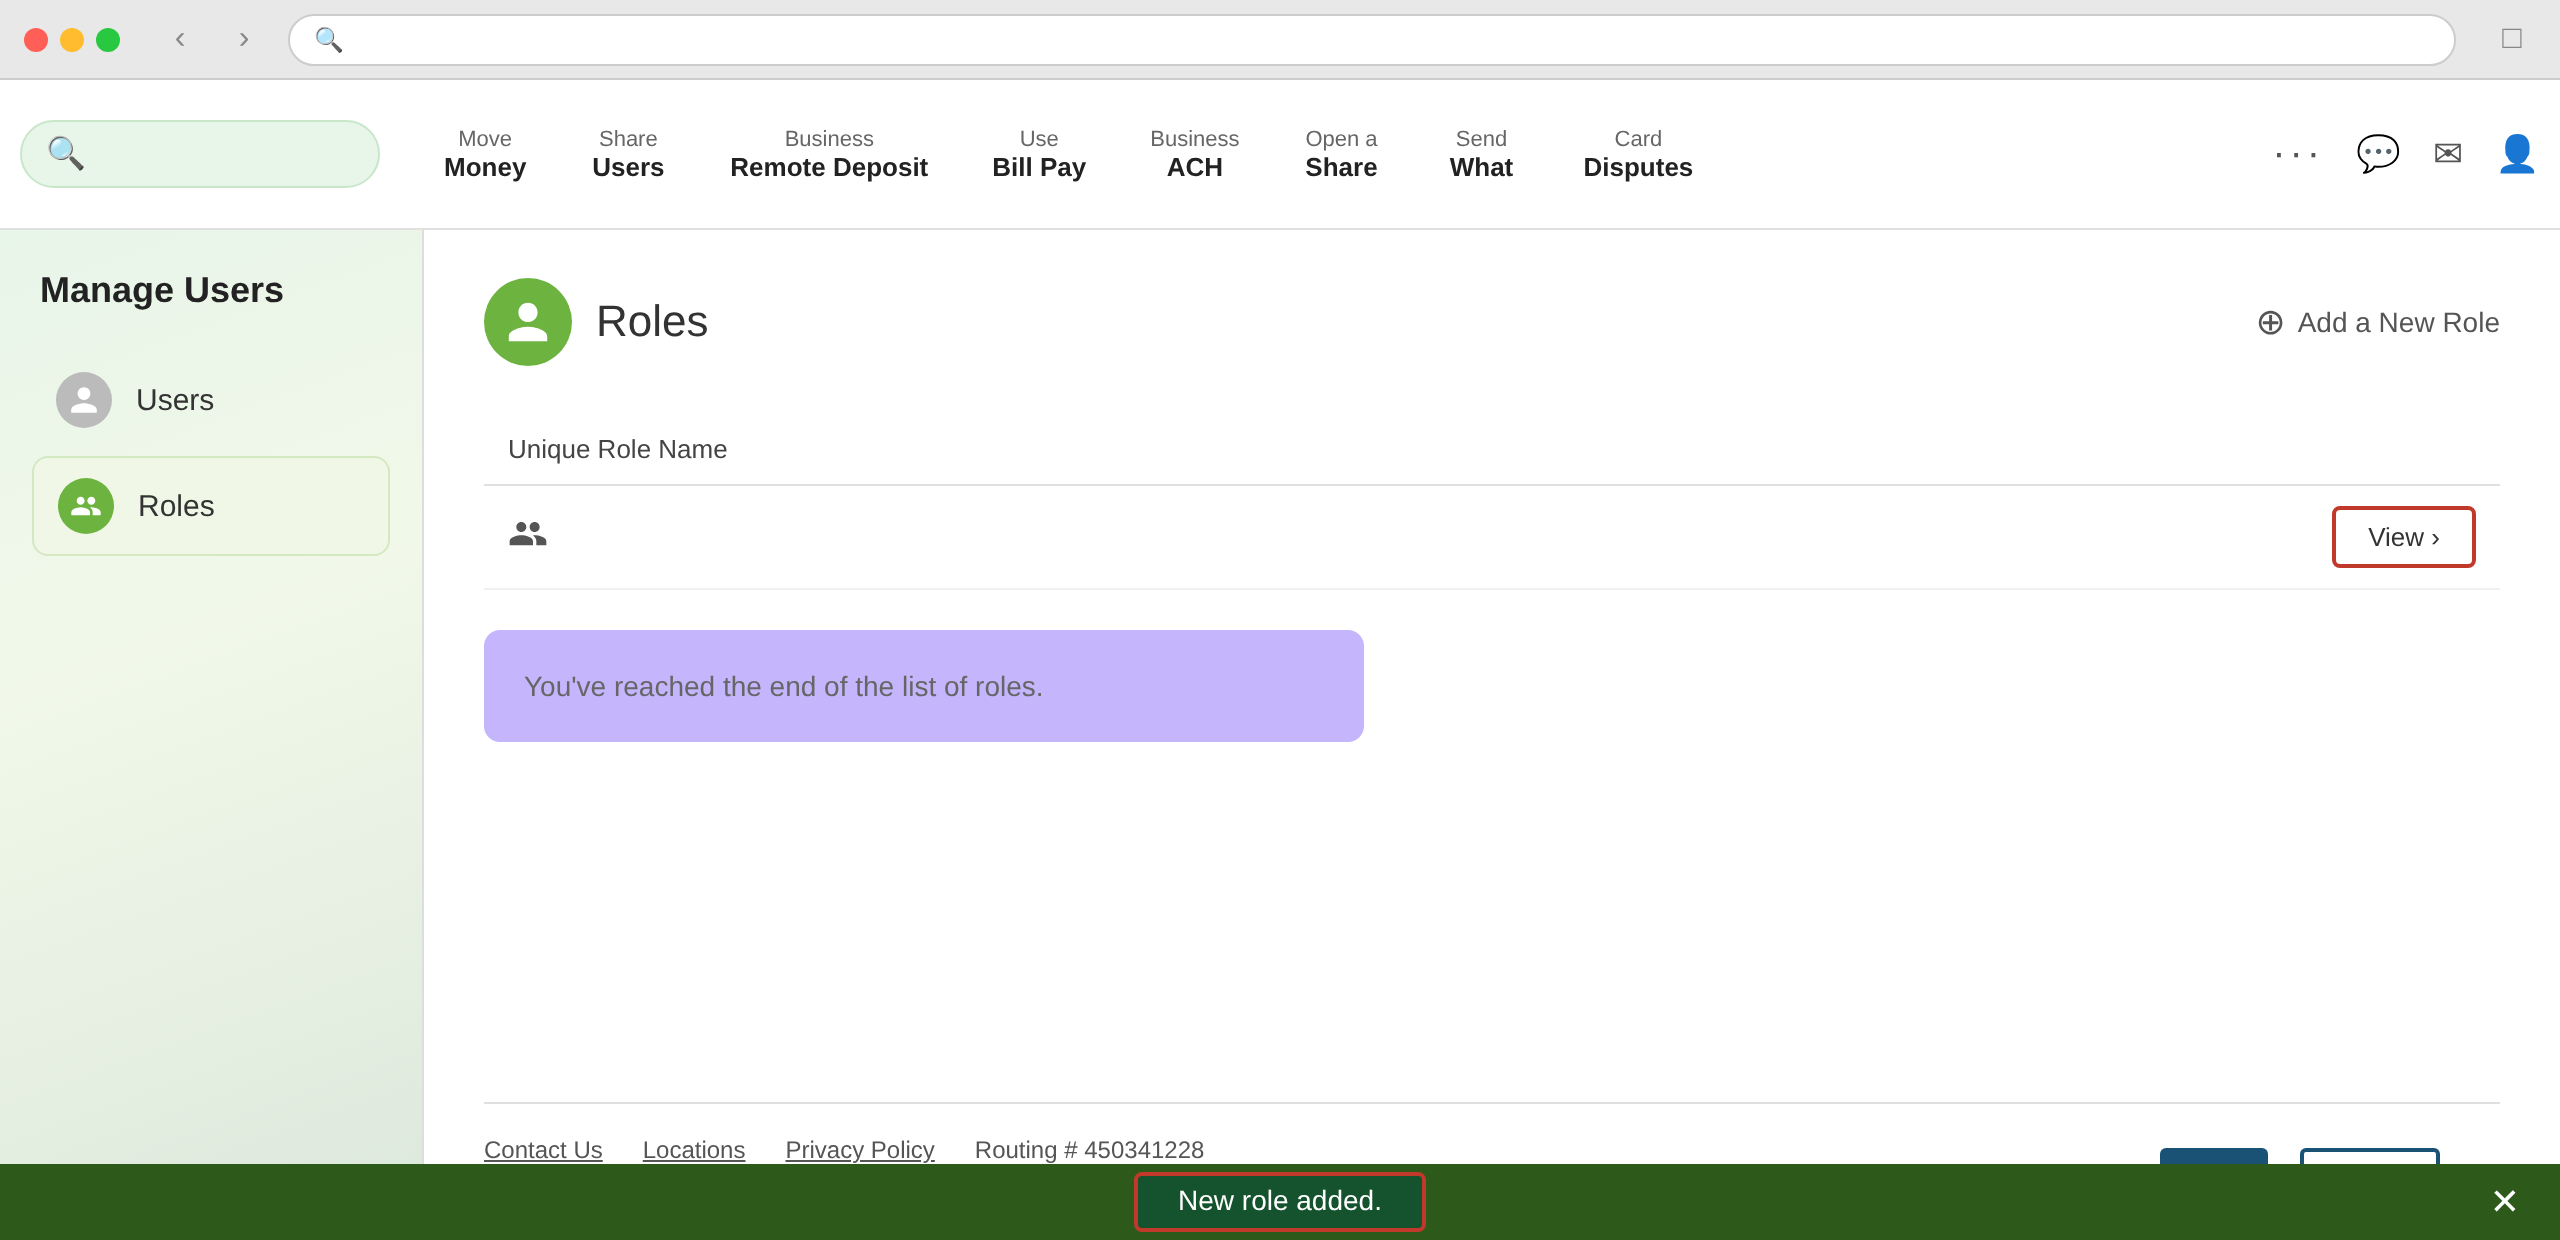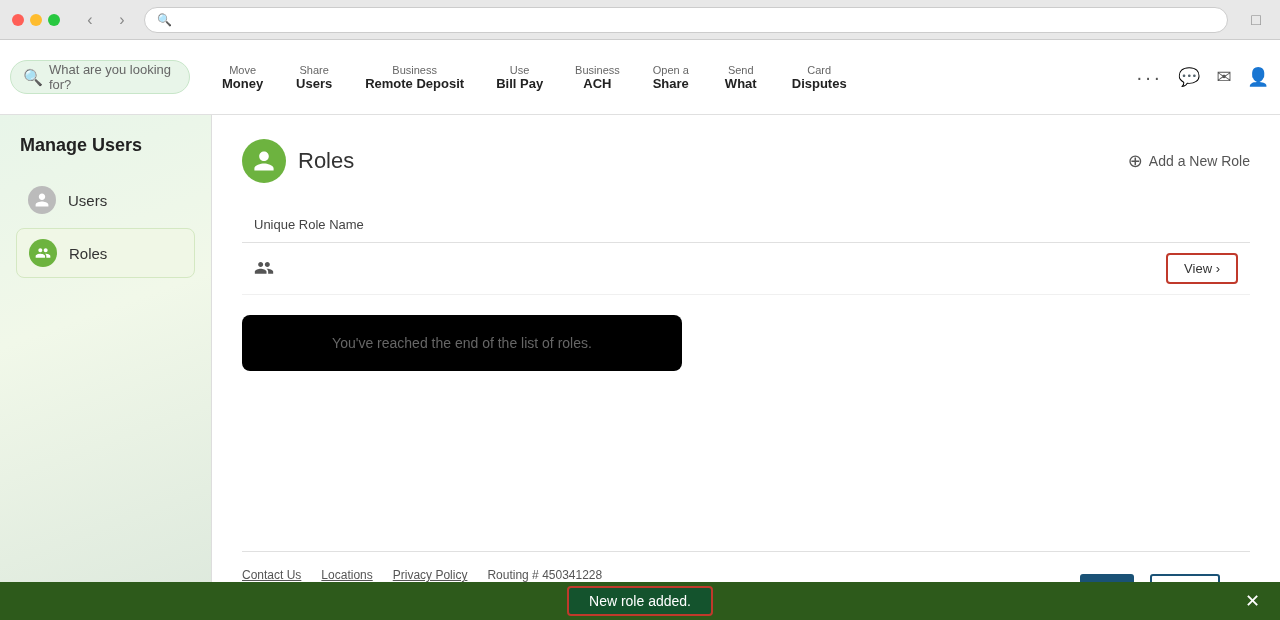--- a/index.html
+++ b/index.html
@@ -179,24 +179,24 @@
       cursor: pointer;
       font-size: 13px;
       display: inline-flex;
       align-items: center;
       gap: 4px;
     }
     .roles-icon-cell { color: #555; font-size: 16px; }
 
     
     .end-of-list {
-      background: #000000;
+      background: #c4b5fd;
       border-radius: 8px;
       padding: 20px;
-      text-align: center;
+      text-align: left;
       color: #666;
       font-size: 14px;
       margin-top: 20px;
       width: 440px;
     }
     .footer-links { display: flex; gap: 20px; margin-bottom: 8px; }
     .footer-link { font-size: 12px; color: #555; text-decoration: underline; cursor: pointer; }
     .footer-routing { font-size: 12px; color: #555; }
     .footer-text { font-size: 11px; color: #666; margin-top: 8px; max-width: 500px; }
     .footer-badges { display: flex; gap: 16px; position: absolute; right: 30px; bottom: 10px; }
@@ -272,21 +272,20 @@
   <div class="browser-icons">
     <div class="browser-icon">□</div>
   </div>
 </div>
 
 <div class="app">
 
   <div class="top-nav">
     <div class="search-bar">
       <span>🔍</span>
-      <span class="search-bar-text">What are you looking for?</span>
     </div>
     <div class="nav-items">
       <div class="nav-item">
         <span class="nav-item-top">Move</span>
         <span class="nav-item-bottom">Money</span>
       </div>
       <div class="nav-item">
         <span class="nav-item-top">Share</span>
         <span class="nav-item-bottom">Users</span>
       </div>

